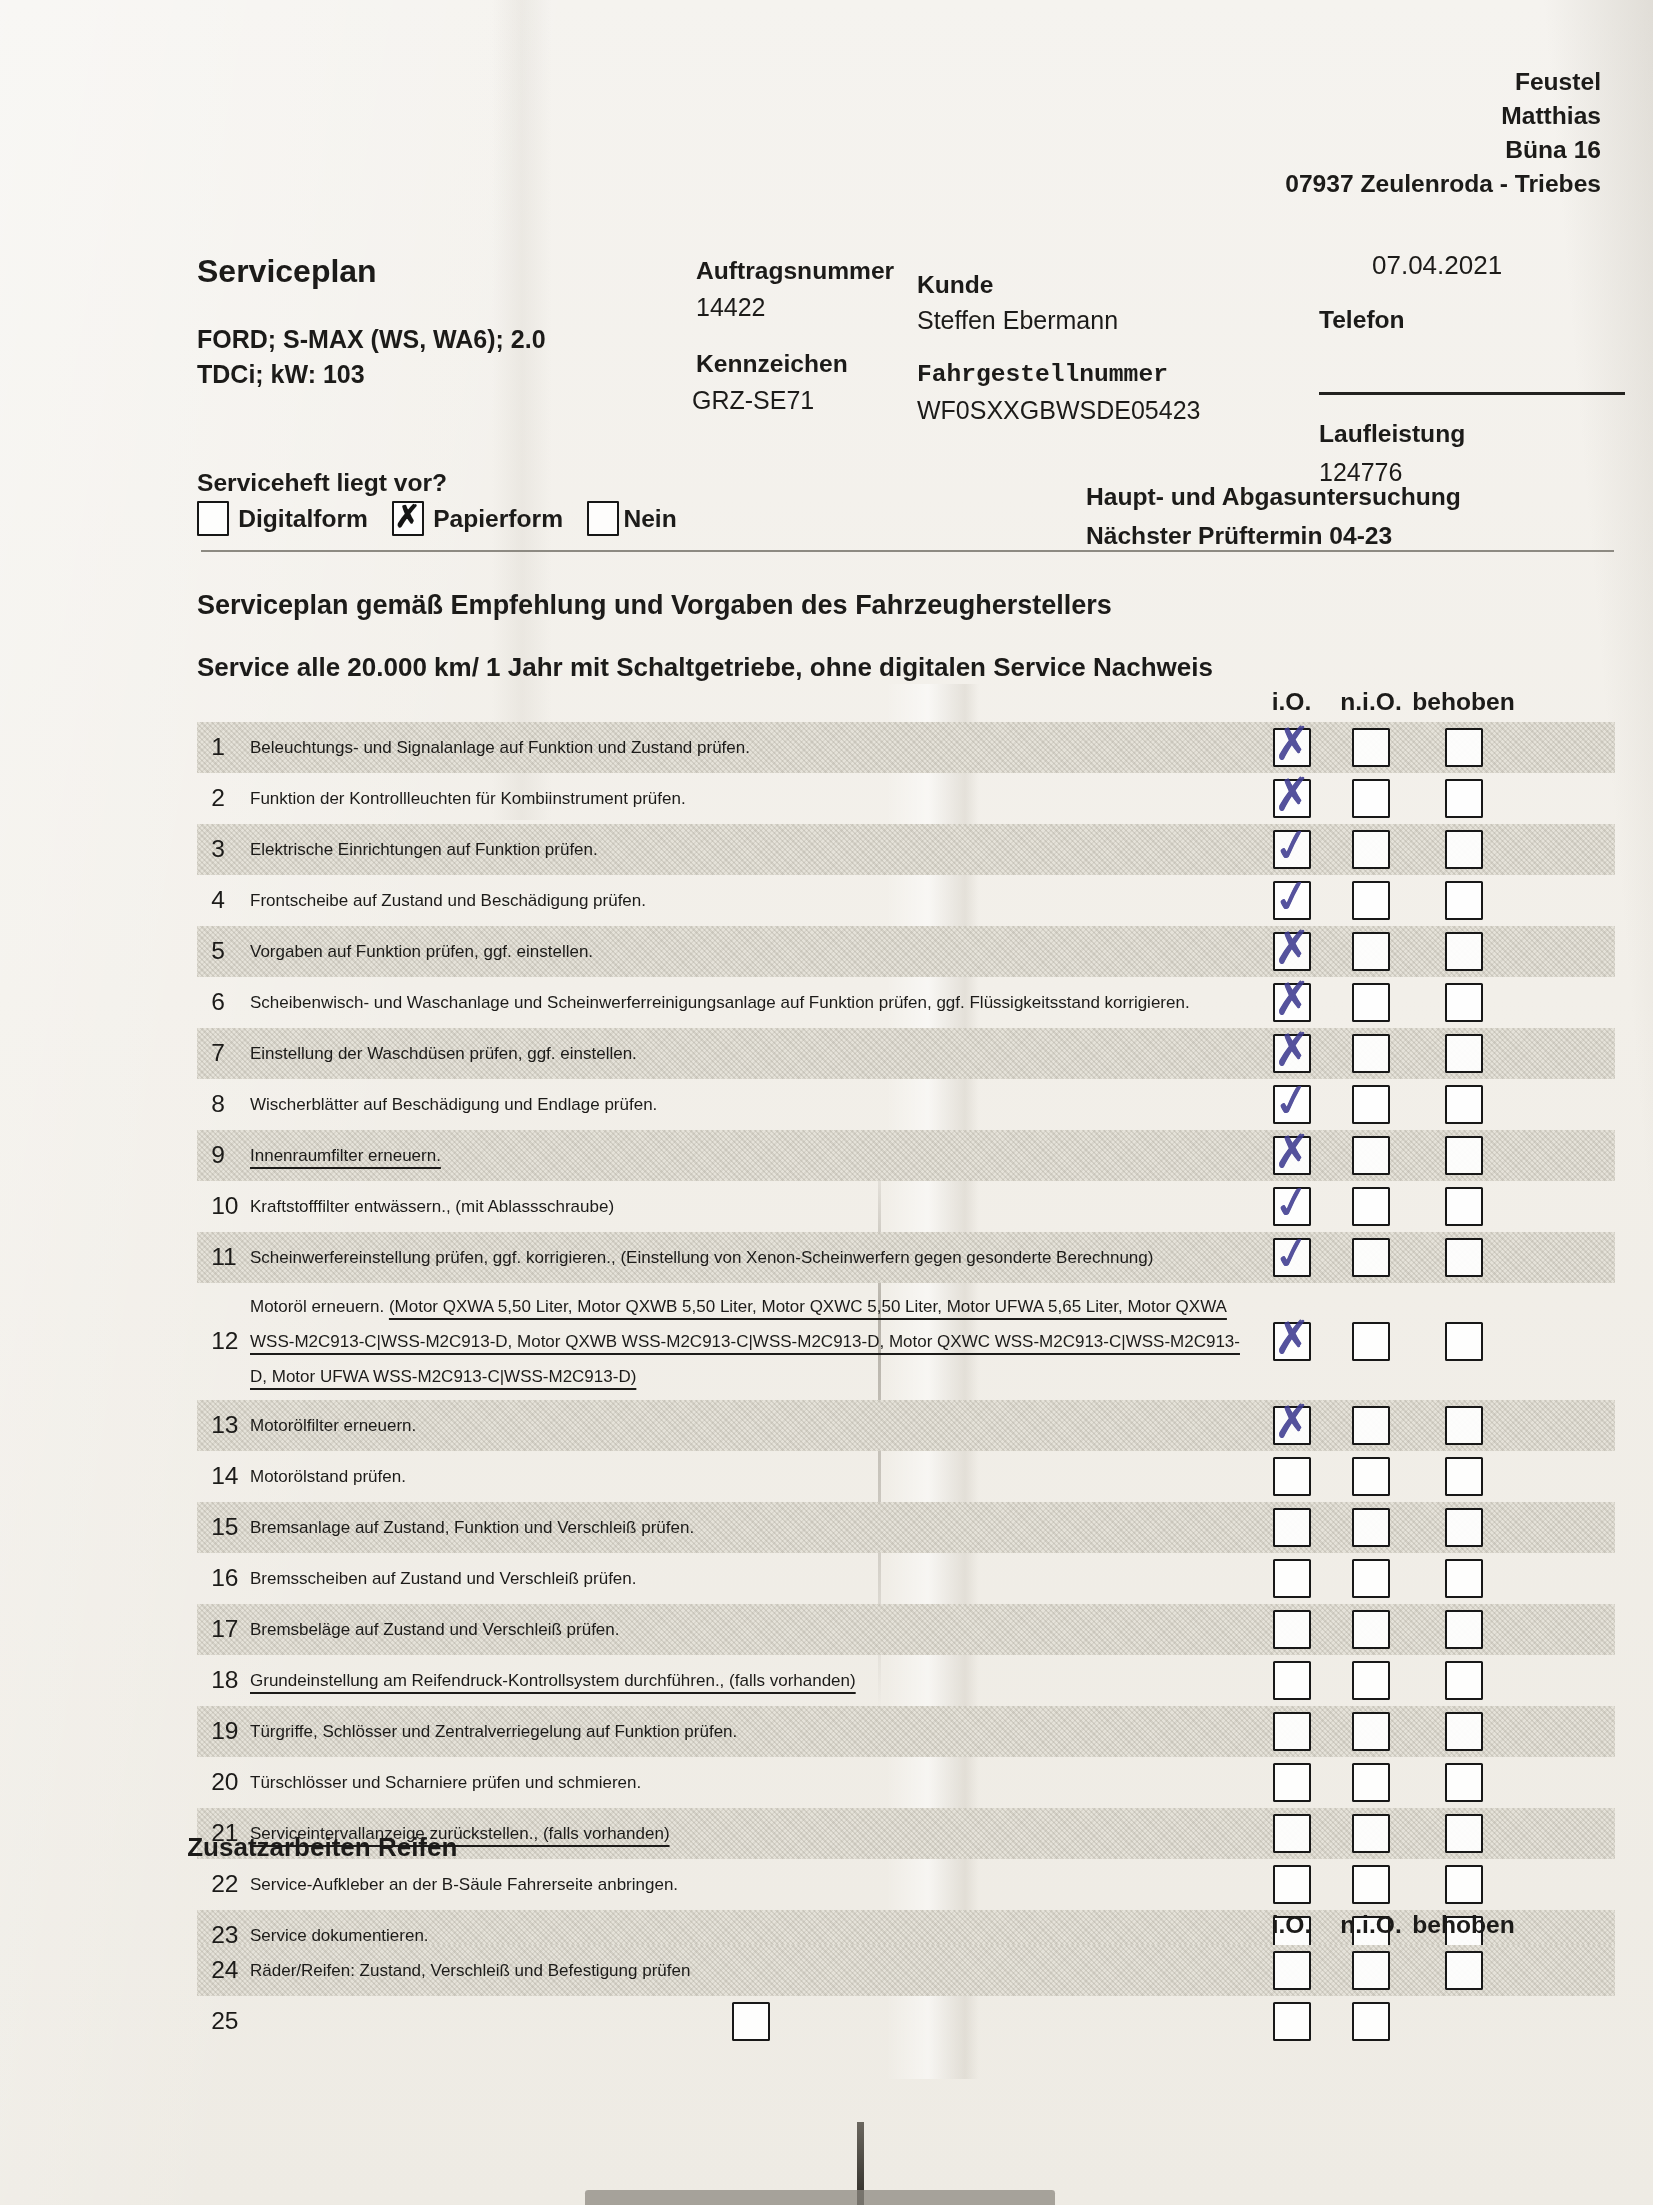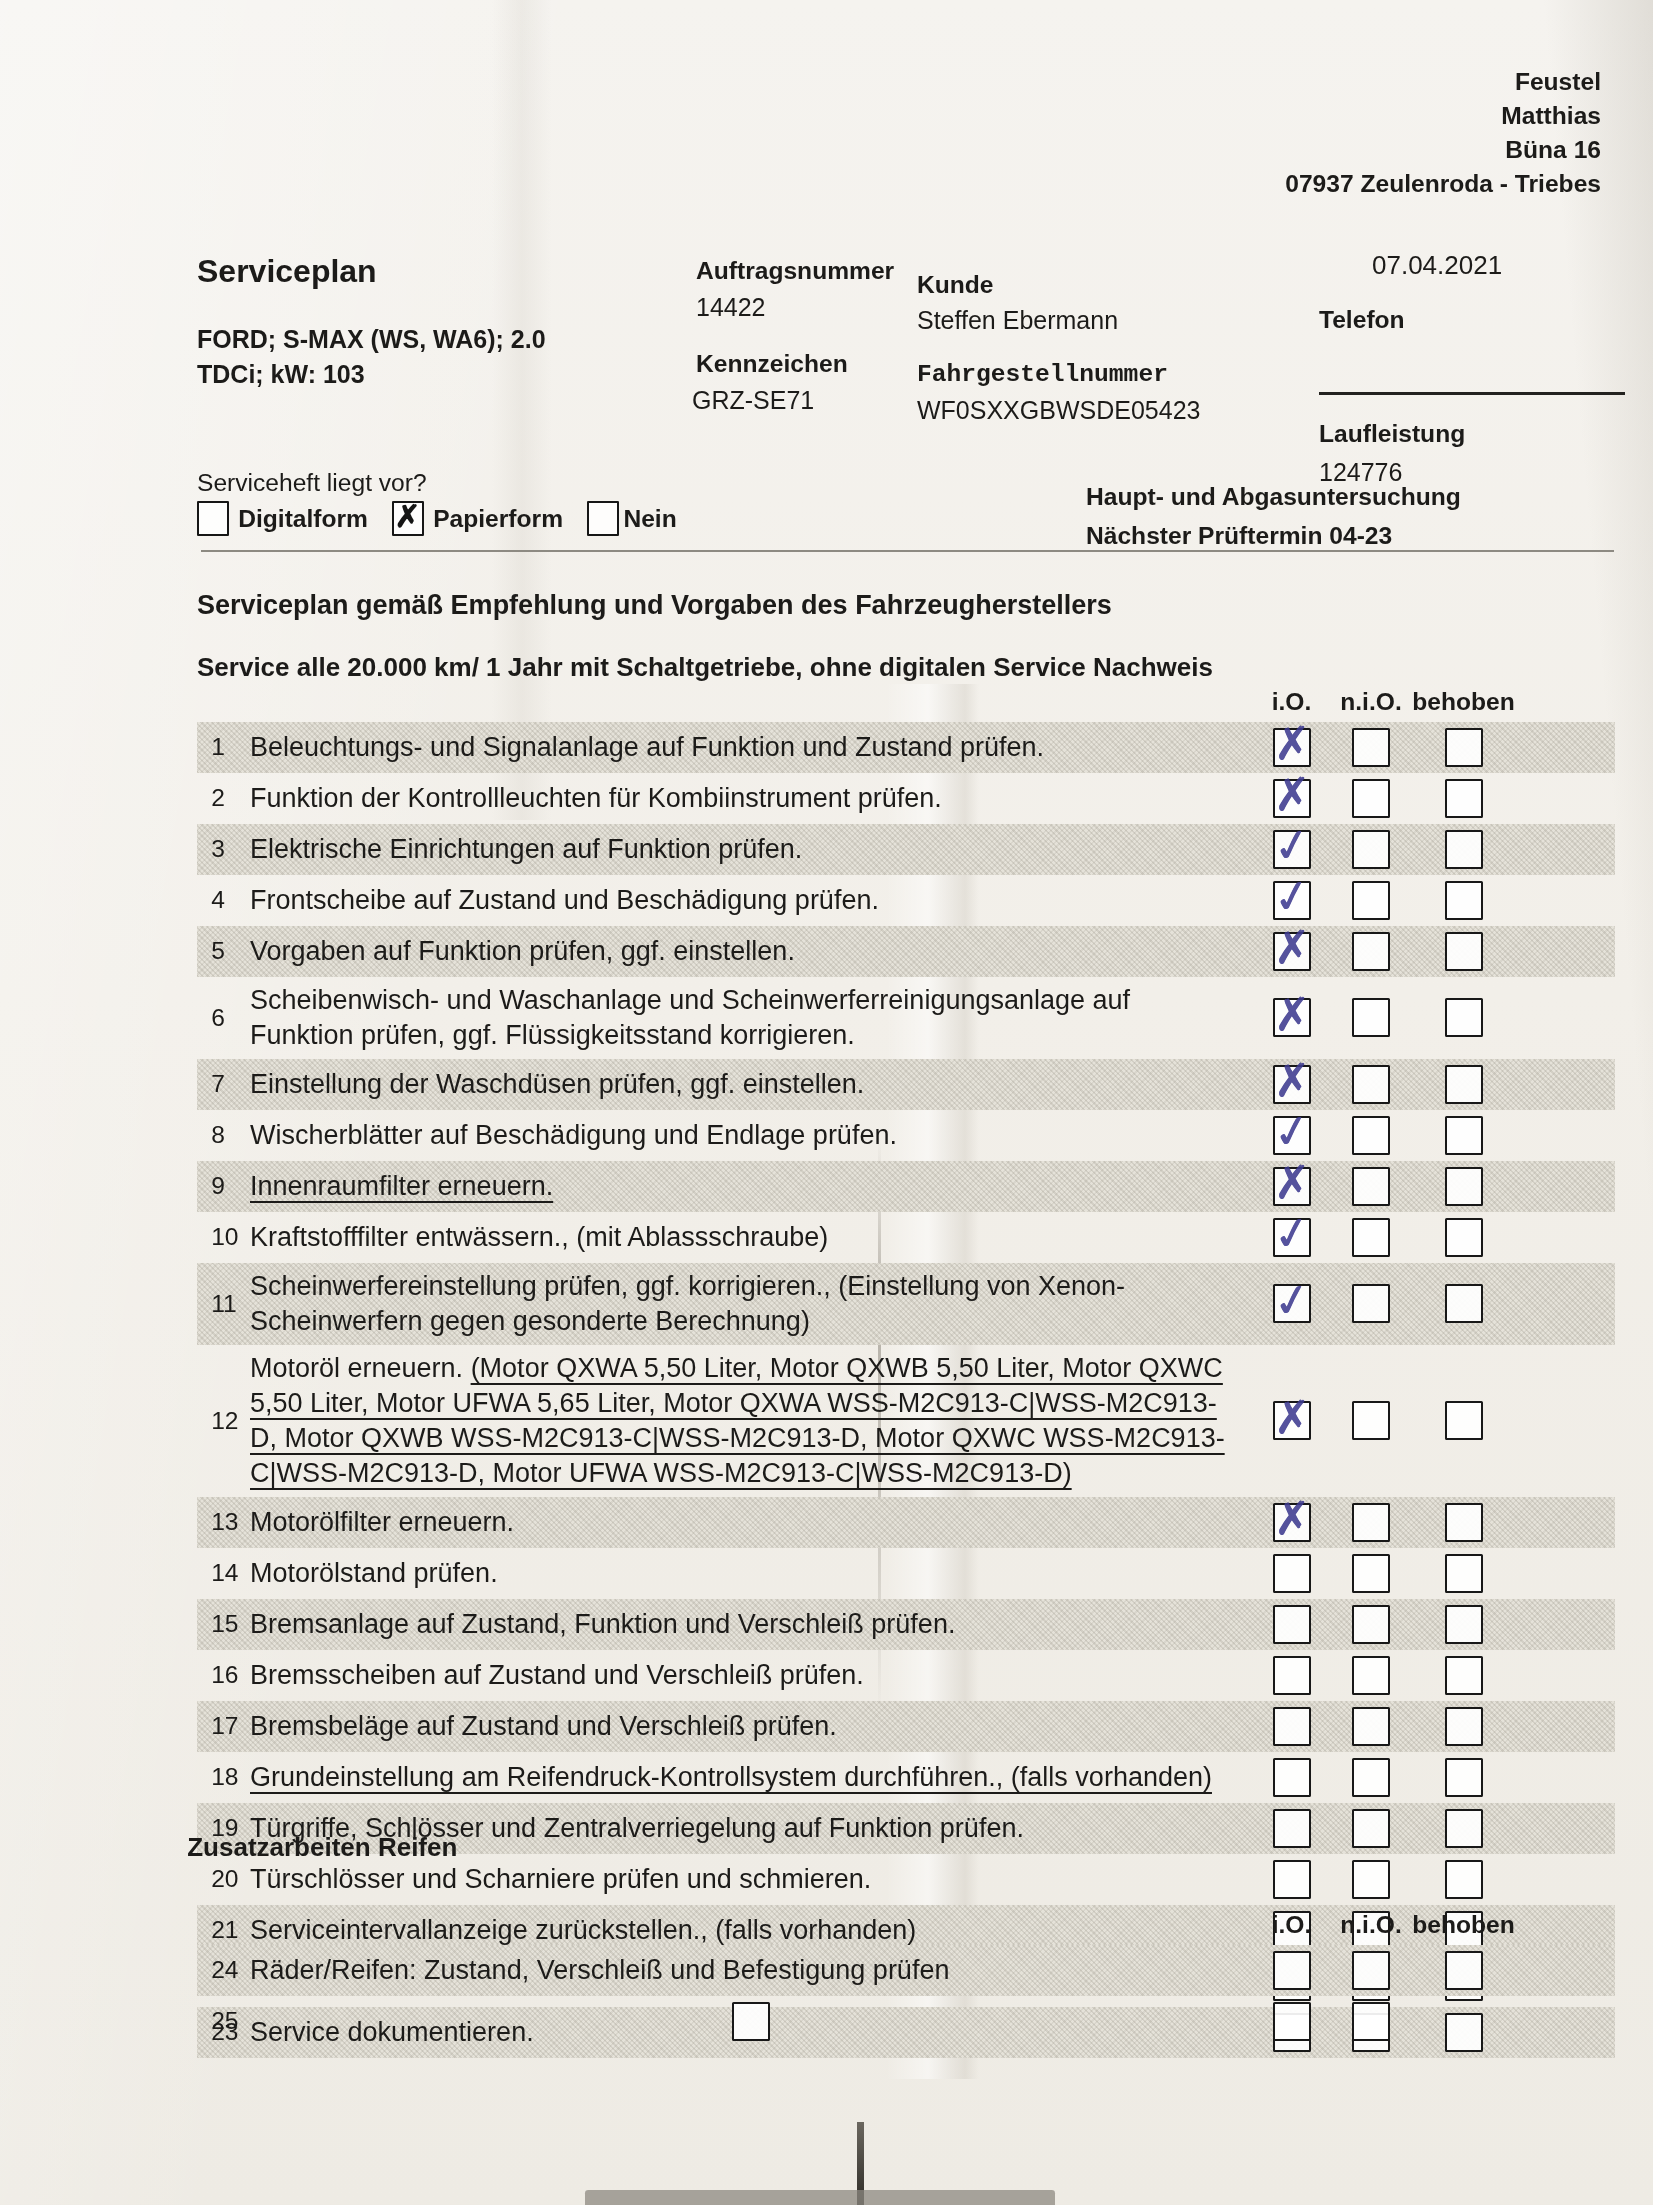--- a/index.html
+++ b/index.html
@@ -27,21 +27,21 @@
   .address{right:53px;top:65px;text-align:right;font-size:24.6px;line-height:34px;font-weight:bold;}
   .date{left:1372px;top:250px;font-size:26px;}
   .title{left:197px;top:253px;font-size:32px;font-weight:bold;}
   .vehicle{left:197px;top:322px;font-size:25px;line-height:35px;font-weight:bold;}
   .lbl{font-size:24.6px;font-weight:bold;}
   .val{font-size:25px;}
   .telefon-line{left:1319px;top:392px;width:306px;height:2.7px;background:#23221f;}
   .thin-rule{left:201px;top:550px;width:1413px;height:1.6px;background:#8d8a82;}
 
   
-  .sh-q{left:197px;top:469px;font-size:24.6px;font-weight:normal;}
+  .sh-q{left:197px;top:469px;font-size:24.6px;font-weight:bold;}
   .sh-row{left:197px;top:501px;display:flex;align-items:center;gap:9.8px;}
   .sbox{position:relative;display:inline-block;width:28.4px;height:31px;border:2.7px solid #161616;background:rgba(255,255,255,0.85);border-radius:1.1px;}
   .smark{position:absolute;left:0.5px;top:-2.2px;font-size:31px;font-weight:bold;color:#141414;line-height:31px;}
   .olabel{font-size:24.6px;font-weight:bold;margin-right:14.2px;}
 
   .hu{left:1086px;top:477px;font-size:24.6px;font-weight:bold;line-height:39px;}
 
   .h1{left:197px;top:590px;font-size:27px;font-weight:bold;}
   .h2{left:197px;top:652px;font-size:26px;font-weight:bold;}
 
@@ -52,21 +52,21 @@
   .hdr-row{padding:3.3px 0 5.5px 0;}
   .hdr-cell{font-size:24.6px;font-weight:bold;text-align:center;}
   .row{padding:6px 0;min-height:37px;}
   .row.shaded{
     background:
       repeating-linear-gradient(45deg, rgba(118,112,98,0.16) 0 1.6px, rgba(0,0,0,0) 1.6px 3.8px),
       repeating-linear-gradient(-45deg, rgba(118,112,98,0.11) 0 1.6px, rgba(0,0,0,0) 1.6px 3.8px),
       #e5e2d9;
   }
   .num{font-size:24.6px;padding-left:14.2px;}
-  .itext{font-size:27px;line-height:35px;padding-right:11px;}
+  .itext{font-size:17px;line-height:35px;padding-right:11px;}
   .itext .ul{text-decoration:underline;text-decoration-thickness:2.2px;text-underline-offset:6px;}
   .boxcell{display:flex;justify-content:center;align-items:center;}
   .box{position:relative;display:inline-block;width:34px;height:35px;border:2.7px solid #181818;background:rgba(255,255,255,0.92);border-radius:1.6px;}
   .mark{position:absolute;left:-1.1px;top:-8.8px;width:38px;text-align:center;font-size:45px;font-weight:bold;
     color:#3e3b90;opacity:.88;line-height:45px;font-family:"DejaVu Sans", sans-serif;text-shadow:0.5px 0 #3e3b90;}
   .mark.check{transform:rotate(-10deg);}
   .mark.x{transform:rotate(-3deg);}
   .zhead{font-size:26px;font-weight:bold;margin-left:-9.8px;}
   .zusatz .hdr-row{margin-top:45px;}
 </style>

